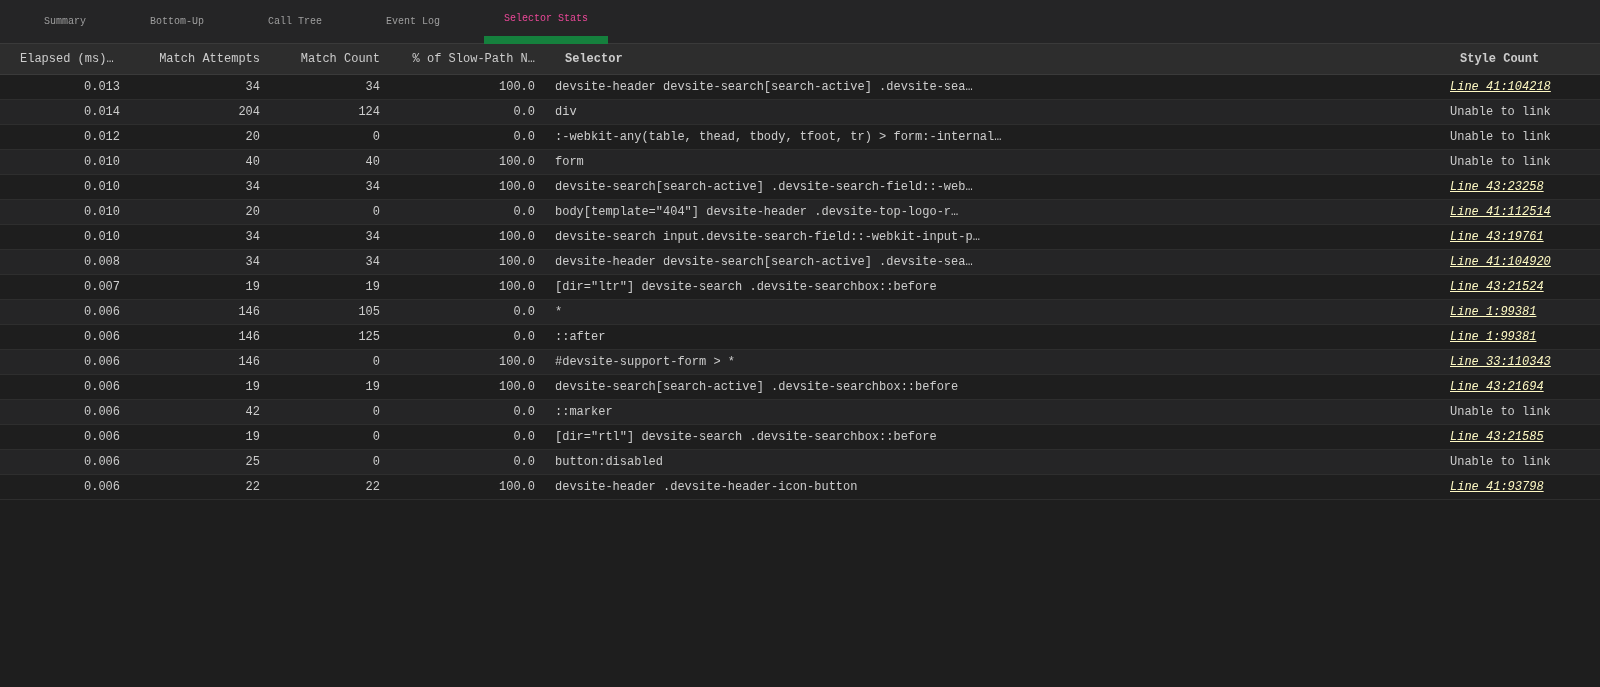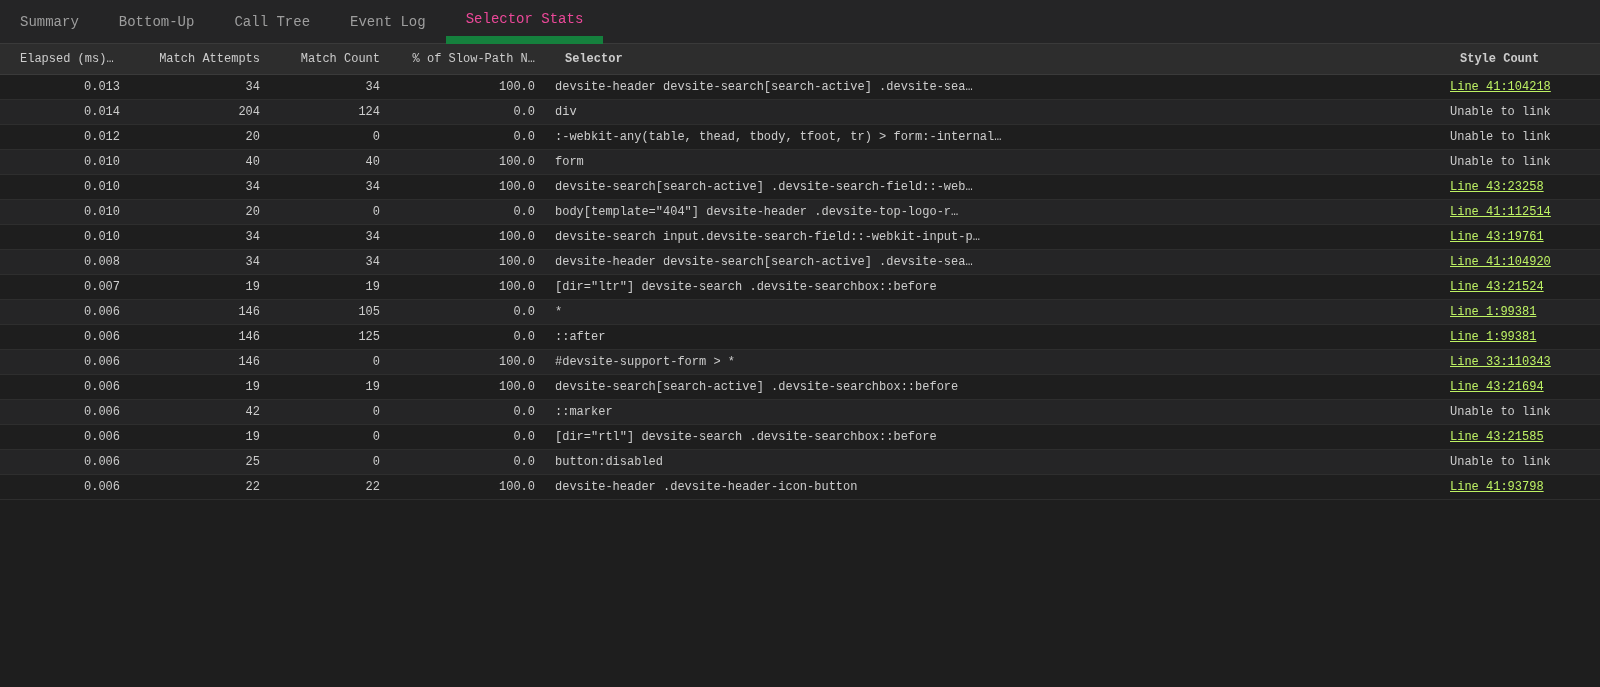--- a/index.html
+++ b/index.html
@@ -18,25 +18,26 @@
       border-bottom: 1px solid #3a3a3a;
       height: 44px;
       align-items: stretch;
     }
     .tab-item {
       display: flex;
       align-items: center;
       padding: 0 20px;
       cursor: pointer;
       color: #9e9e9e;
-      font-size: 14px;
+      font-size: 10px;
       white-space: nowrap;
       border-bottom: 2px solid transparent;
       position: relative;
       bottom: -1px;
+      margin-left: 24px;
     }
     .tab-item.active {
       color: #ec4899;
       border-bottom: 8px solid #15803d;
     }
 
     
     .table-container {
       overflow-y: auto;
       height: calc(687px - 44px);
@@ -83,23 +84,24 @@
     tbody td {
       padding: 5px 10px;
       text-align: right;
       color: #ccc;
       white-space: nowrap;
       overflow: hidden;
       text-overflow: ellipsis;
     }
     tbody td.left { text-align: left; }
     tbody td.link {
-      color: #bef264;
+      color: #fef9c3;
       cursor: pointer;
       text-decoration: underline;
+      font-style: italic;
     }
 
     .sort-indicator {
       display: inline-block;
       margin-left: 4px;
       color: #ccc;
     }
   </style>
 </head>
 <body>

